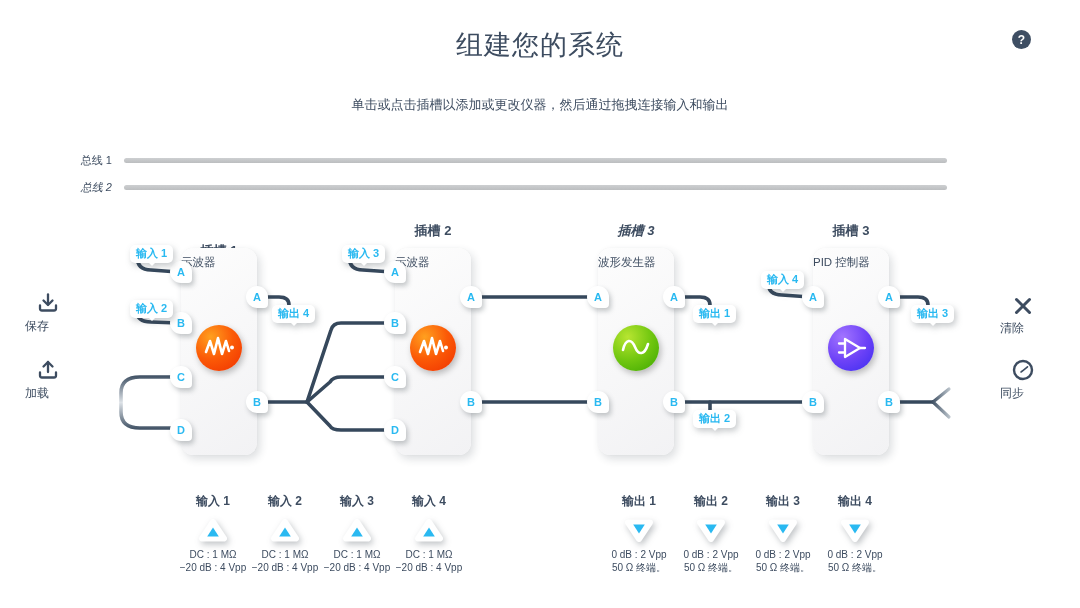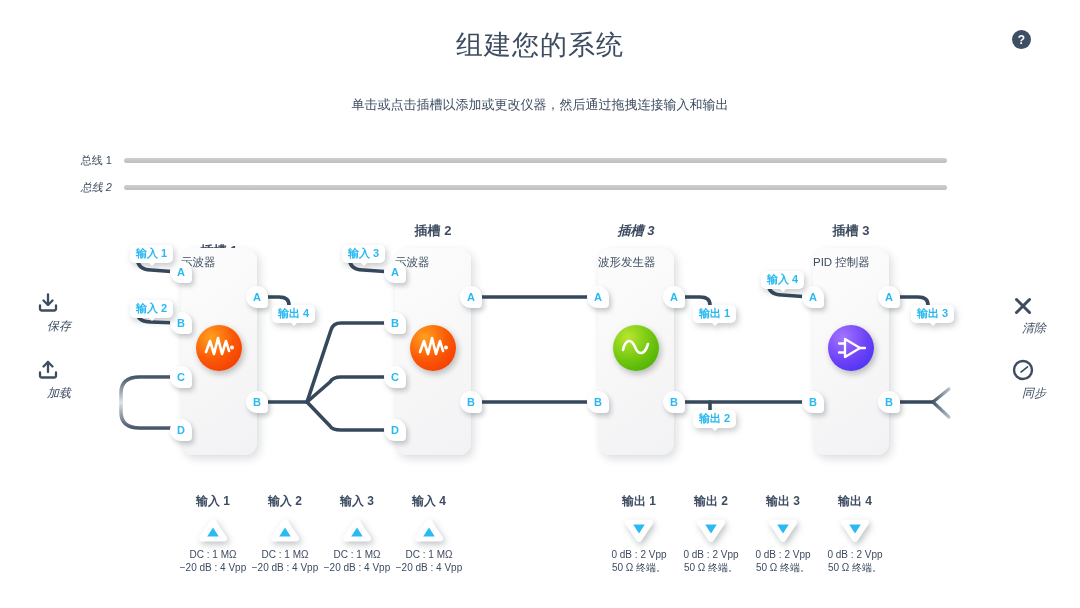--- a/index.html
+++ b/index.html
@@ -16,21 +16,21 @@
               border-radius:50%; background:#3e4e63; color:#fff; font-size:12px;
               font-weight:700; display:flex; align-items:center; justify-content:center;
               cursor:pointer; }
 
   
   .bus-label { position:absolute; width:54px; text-align:right; font-size:11px; color:#3d4c60; }
   .bus-line  { position:absolute; left:124px; width:823px; height:5px; border-radius:3px;
                background:linear-gradient(#cdcfd1,#bcbec0); }
 
   
-  .tool { position:absolute; width:46px; text-align:right; cursor:pointer;font-style:italic; }
+  .tool { position:absolute; width:46px; text-align:left; cursor:pointer; }
   .tool .t-label { display:block; margin-top:3px; font-size:12px; color:#3d4c60; }
   .tool svg { display:block; margin:0 auto; }
 
   
   .slot-label { position:absolute; width:136px; text-align:center; top:222px;
                 font-size:13px; font-weight:600; color:#3d4c60; }
   .slot-card { position:absolute; top:248px; width:76px; height:207px; border-radius:12px;
                background:linear-gradient(145deg,#fdfdfd 0%,#f2f2f4 100%);
                box-shadow:3px 4px 9px rgba(40,50,60,0.16), 0 0 1px rgba(0,0,0,0.08);
                cursor:pointer; }

